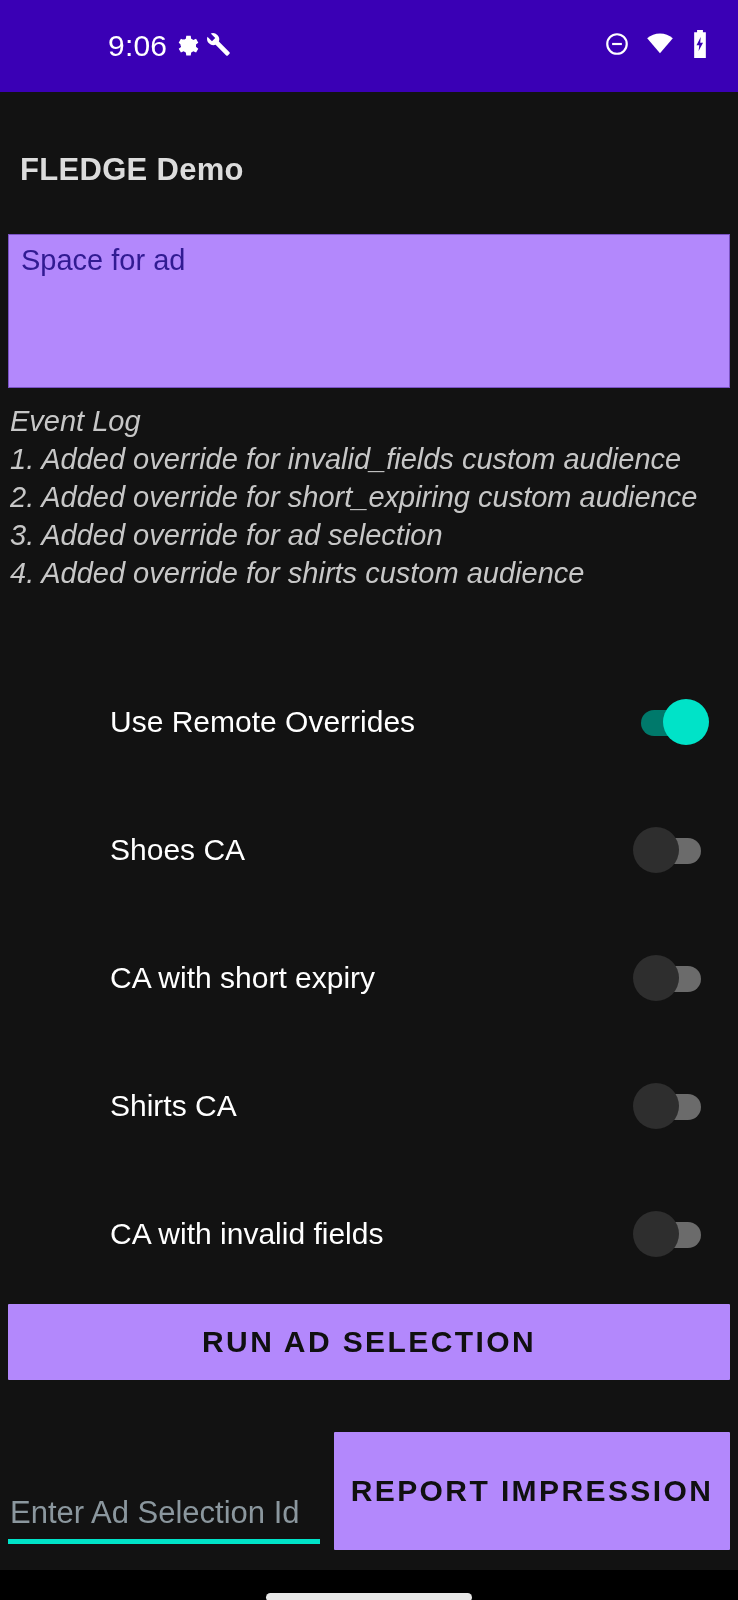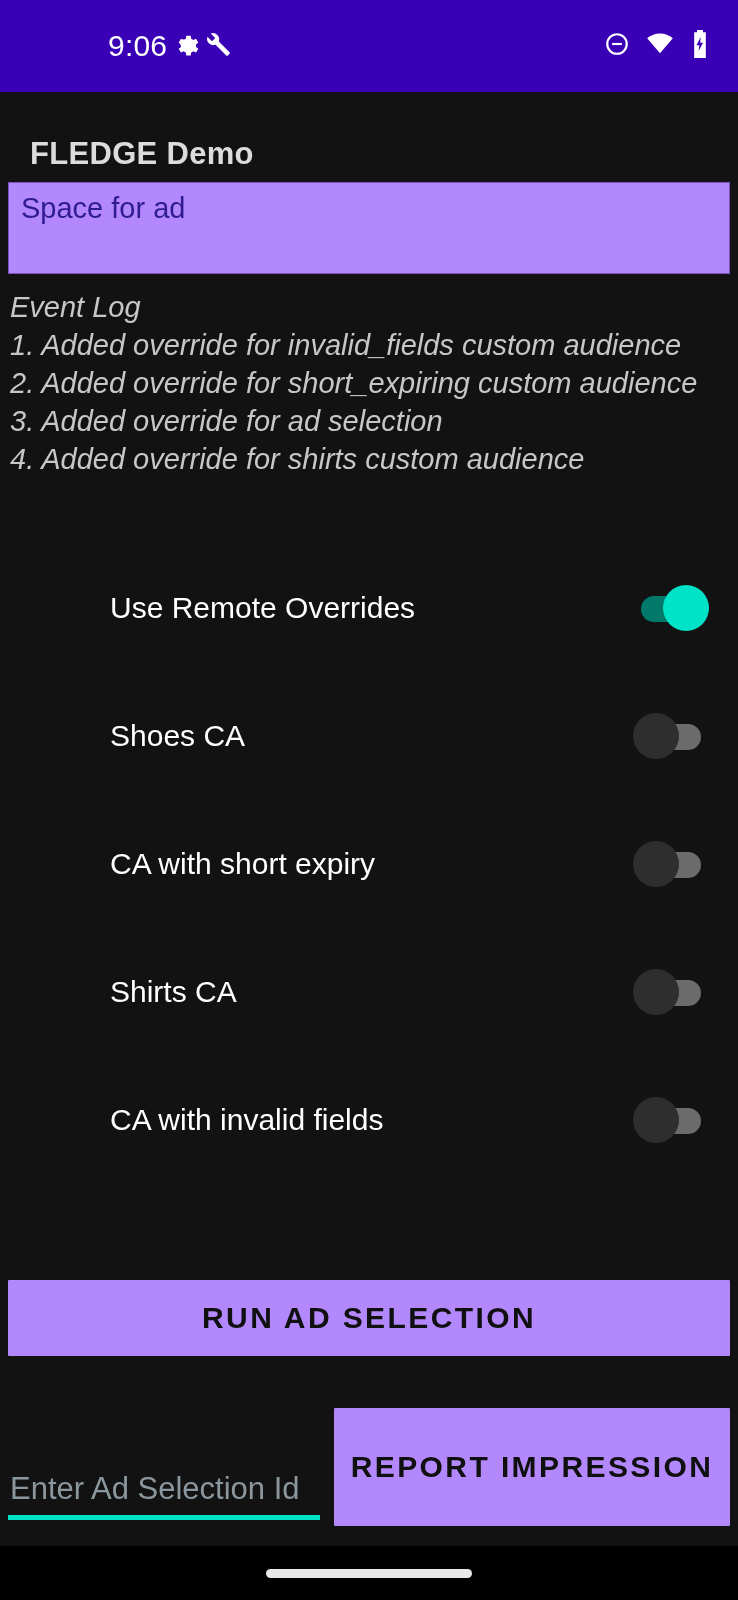--- a/index.html
+++ b/index.html
@@ -23,30 +23,30 @@
     display: flex; align-items: center;
     padding: 0 28px 0 108px;
     flex: none;
   }
   .sb-left { display: flex; align-items: center; gap: 4px; }
   .sb-time { color: #fff; font-size: 30px; font-weight: 400; letter-spacing: .2px; }
   .sb-right { margin-left: auto; display: flex; align-items: center; gap: 16px; }
   .sb-icon { display: block; }
 
   
-  .appbar { flex: none; padding: 44px 0 0 30px; height: 90px; }
+  .appbar { flex: none; padding: 44px 0 0 20px; height: 126px; margin-top: 16px; }
   .app-title {
     color: #dcdcdc; font-size: 31px; font-weight: 700; letter-spacing: .3px;
   }
 
   
   .ad-space {
     flex: none;
     margin: 0 8px;
-    height: 92px;
+    height: 154px;
     background: #b388fc;
     border: 1px solid #7a52c4;
     padding: 10px 12px;
   }
   .ad-text { color: #311b92; font-size: 29px; line-height: 1.1; }
 
   
   .log {
     flex: none;
     margin: 14px 10px 0 10px;

